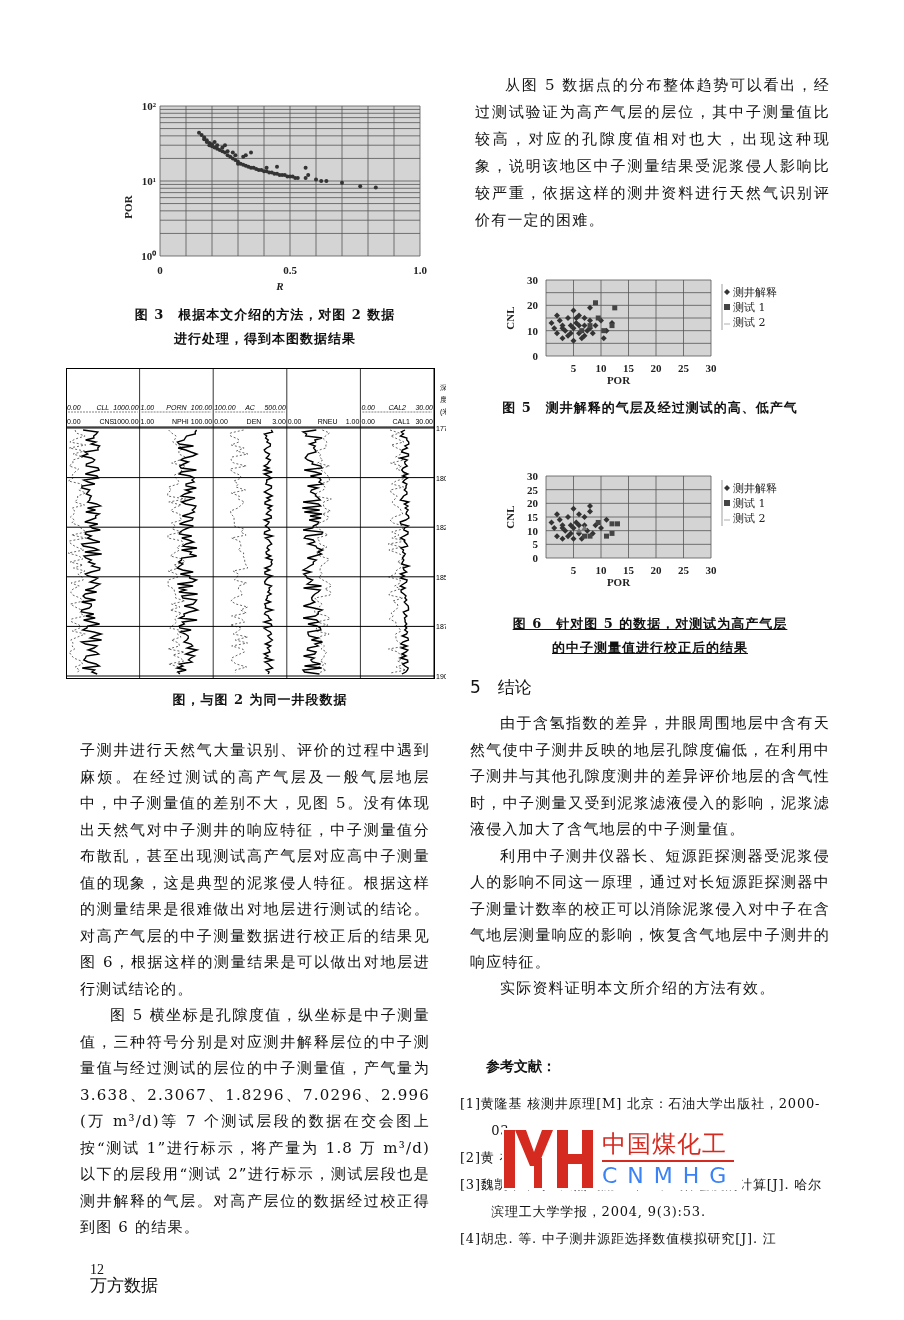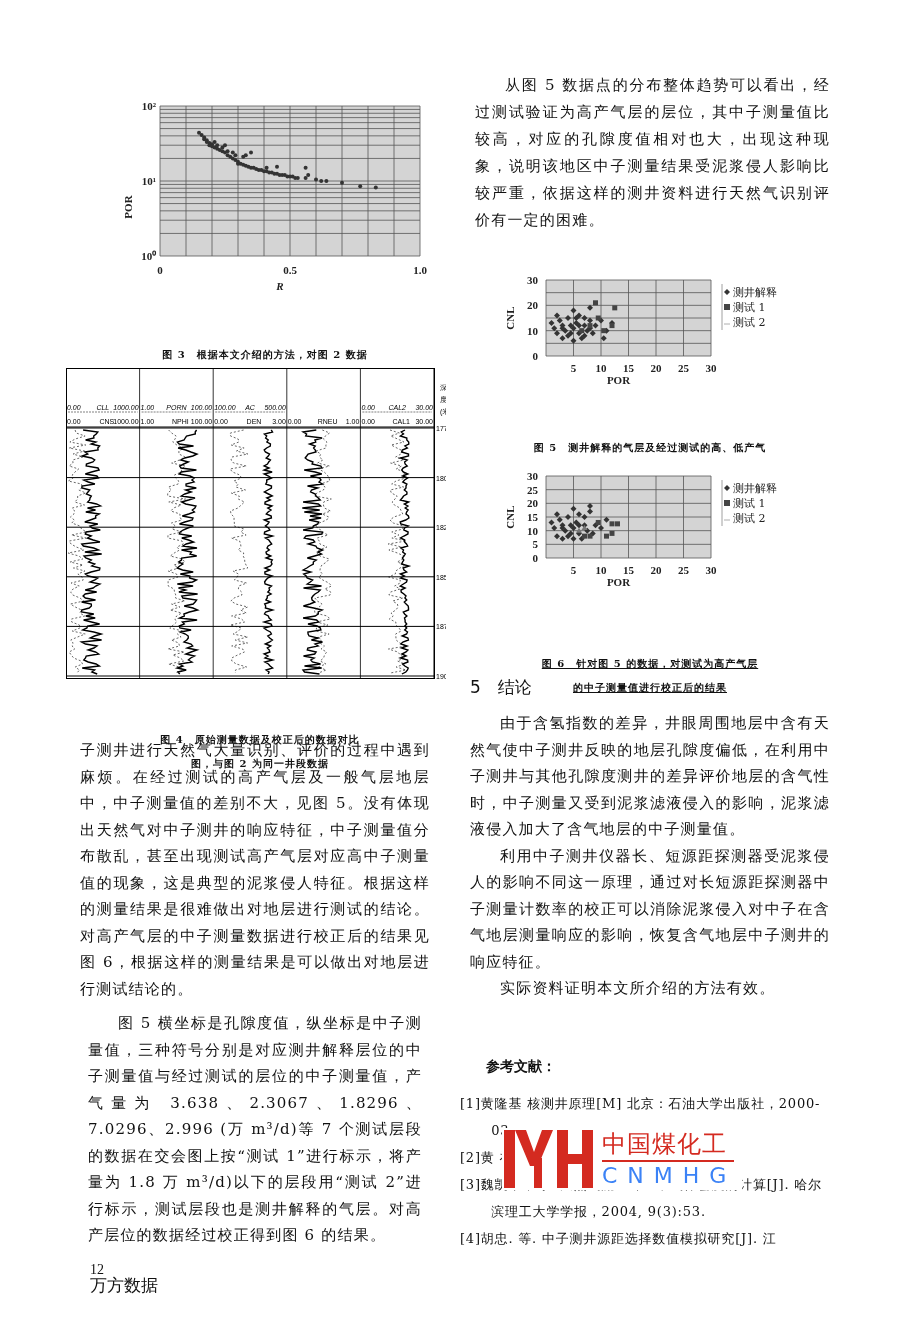--- a/index.html
+++ b/index.html
@@ -1,21 +1,21 @@
 <!DOCTYPE html>
 <html><head>
 <meta charset="utf-8">
 <style>
   html, body { margin:0; padding:0; background:#fff; }
   body { width:904px; height:1320px; position:relative; overflow:hidden;
          font-family:"DejaVu Serif","Liberation Serif",serif; color:#111; }
   .abs { position:absolute; }
   .para { font-size:15px; line-height:26.5px; letter-spacing:1.2px; text-align:justify; }
   .indent { text-indent:2em; }
-  .caption { font-size:10px; line-height:24px; text-align:center; font-weight:bold; letter-spacing:1px;margin-top:40px; }
+  .caption { font-size:13px; line-height:24px; text-align:center; font-weight:bold; letter-spacing:1px; }
   .fig { background:#fff; }
   .chart-gray { fill:#d4d4d4; }
   .gridline { stroke:#555; stroke-width:0.8; }
   .axis-text { font-family:"Liberation Serif",serif; font-size:11px; font-weight:bold; fill:#222; }
   .legend-text { font-size:11px; fill:#222; }
   .section-title { font-size:17px; font-weight:normal; font-family:"DejaVu Sans",sans-serif; }
   .ref-title { font-size:14px; font-weight:bold; font-family:"DejaVu Sans",sans-serif;margin-left:20px; }
   .ref { font-size:13px; line-height:27px; letter-spacing:0.8px; }
   .ref .hang { padding-left:2.4em; text-indent:-2.4em; display:block; }
   .logtrack-label { font-family:"Liberation Sans",sans-serif; font-size:7px; fill:#000; }
@@ -201,27 +201,26 @@
       <line x1="296.4" y1="44" x2="366" y2="44" stroke="#000" stroke-width="0.5" stroke-dasharray="2,1"></line>
       <text x="295.4" y="56" class="logtrack-label">0.00</text>
       <text x="335.2" y="56" text-anchor="middle" class="logtrack-label">CAL1</text>
       <text x="367" y="56" text-anchor="end" class="logtrack-label">30.00</text>
       <polyline points="339.0,62 335.3,64 337.5,66 334.4,68 340.8,70 340.8,72 342.7,74 342.8,76 338.9,78 341.3,80 336.3,82 335.6,84 342.5,86 342.5,88 334.4,90 341.2,92 338.6,94 339.1,96 341.2,98 337.1,100 335.7,102 337.2,104 341.8,106 336.6,108 341.7,110 338.6,112 336.8,114 340.9,116 340.0,118 340.0,120 338.3,122 340.9,124 340.9,126 337.6,128 336.2,130 334.4,132 342.6,134 338.3,136 341.9,138 339.2,140 342.1,142 340.6,144 340.0,146 342.4,148 342.9,150 339.7,152 334.2,154 334.8,156 342.2,158 338.6,160 337.8,162 342.1,164 341.9,166 337.9,168 334.5,170 338.7,172 338.6,174 340.5,176 341.6,178 334.9,180 337.5,182 336.7,184 339.3,186 337.9,188 336.4,190 337.8,192 336.5,194 335.6,196 342.9,198 337.1,200 338.0,202 340.6,204 334.4,206 338.4,208 334.6,210 341.1,212 340.5,214 337.4,216 334.3,218 339.1,220 335.0,222 335.2,224 337.9,226 340.0,228 338.9,230 340.7,232 338.3,234 340.1,236 342.2,238 342.5,240 342.5,242 337.3,244 338.6,246 340.9,248 338.5,250 339.1,252 339.1,254 340.7,256 338.8,258 340.7,260 338.7,262 341.5,264 340.6,266 336.2,268 341.9,270 342.4,272 336.9,274 334.9,276 341.0,278 335.5,280 341.9,282 340.0,284 335.9,286 340.1,288 334.4,290 341.6,292 341.9,294 336.6,296 338.8,298 342.2,300 341.5,302 339.8,304 335.9,306 " fill="none" stroke="#000" stroke-width="1.4"></polyline>
       <polyline points="324.0,62 333.4,65 324.7,68 331.6,71 338.0,74 325.2,77 330.9,80 337.0,83 334.9,86 329.7,89 338.0,92 324.6,95 335.6,98 330.2,101 338.8,104 337.8,107 339.8,110 330.0,113 325.7,116 337.6,119 324.2,122 325.4,125 331.2,128 329.0,131 326.0,134 328.4,137 333.9,140 335.2,143 336.8,146 327.9,149 324.0,152 327.2,155 337.3,158 336.7,161 325.8,164 332.8,167 325.9,170 340.2,173 322.1,176 336.0,179 322.9,182 331.4,185 337.9,188 336.7,191 331.3,194 339.2,197 334.1,200 329.7,203 329.3,206 322.7,209 334.2,212 334.1,215 328.7,218 334.1,221 324.6,224 322.9,227 337.0,230 326.7,233 331.4,236 332.1,239 329.9,242 325.0,245 327.3,248 323.3,251 329.8,254 330.0,257 333.0,260 335.1,263 329.6,266 329.9,269 330.1,272 333.8,275 340.1,278 322.5,281 331.9,284 334.3,287 338.4,290 331.4,293 338.8,296 330.2,299 340.0,302 324.3,305 " fill="none" stroke="#000" stroke-width="0.6" stroke-dasharray="2,2"></polyline>
       <line x1="0" y1="59" x2="368" y2="59" stroke="#000" stroke-width="1"></line>
     </svg>
 </div>
 <div class="abs caption" style="left:100px;top:688px;width:320px;">
-  <div>图 4　原始测量数据及校正后的数据对比</div>
   <div>图，与图 2 为同一井段数据</div>
 </div>
 
 <div class="abs" style="left:80px;top:737px;width:350px;">
   <p class="para" style="margin:0;">子测井进行天然气大量识别、评价的过程中遇到麻烦。在经过测试的高产气层及一般气层地层中，中子测量值的差别不大，见图 5。没有体现出天然气对中子测井的响应特征，中子测量值分布散乱，甚至出现测试高产气层对应高中子测量值的现象，这是典型的泥浆侵人特征。根据这样的测量结果是很难做出对地层进行测试的结论。对高产气层的中子测量数据进行校正后的结果见图 6，根据这样的测量结果是可以做出对地层进行测试结论的。</p>
-  <p class="para indent" style="margin:8px;">图 5 横坐标是孔隙度值，纵坐标是中子测量值，三种符号分别是对应测井解释层位的中子测量值与经过测试的层位的中子测量值，产气量为 3.638、2.3067、1.8296、7.0296、2.996 (万 m³/d)等 7 个测试层段的数据在交会图上按“测试 1”进行标示，将产量为 1.8 万 m³/d)以下的层段用“测试 2”进行标示，测试层段也是测井解释的气层。对高产层位的数据经过校正得到图 6 的结果。</p>
+  <p class="para indent" style="margin:0;">图 5 横坐标是孔隙度值，纵坐标是中子测量值，三种符号分别是对应测井解释层位的中子测量值与经过测试的层位的中子测量值，产气量为 3.638、2.3067、1.8296、7.0296、2.996 (万 m³/d)等 7 个测试层段的数据在交会图上按“测试 1”进行标示，将产量为 1.8 万 m³/d)以下的层段用“测试 2”进行标示，测试层段也是测井解释的气层。对高产层位的数据经过校正得到图 6 的结果。</p>
 </div>
 
 <div class="abs" style="left:475px;top:72px;width:355px;">
   <p class="para indent" style="margin:0;line-height:27px;">从图 5 数据点的分布整体趋势可以看出，经过测试验证为高产气层的层位，其中子测量值比较高，对应的孔隙度值相对也大，出现这种现象，说明该地区中子测量结果受泥浆侵人影响比较严重，依据这样的测井资料进行天然气识别评价有一定的困难。</p>
 </div>
 
 <div class="abs fig" style="left:500px;top:272px;width:300px;height:118px;">
   <svg id="fig5-svg" width="300" height="118">
       <rect x="46" y="8" width="165" height="76" class="chart-gray"></rect>
       <line x1="46" y1="8" x2="46" y2="84" class="gridline"></line>

